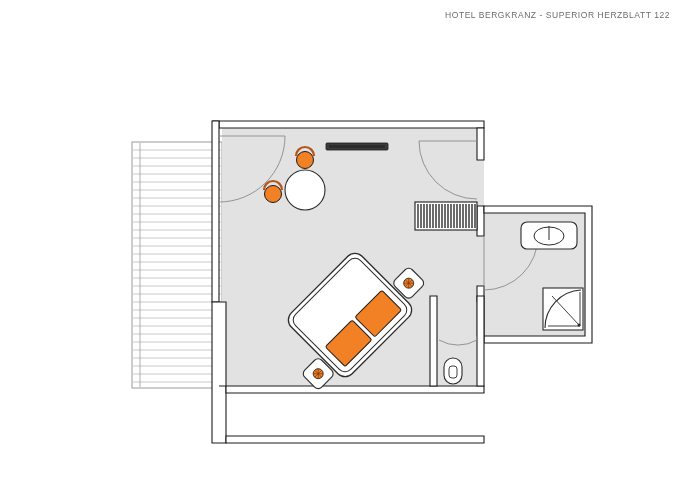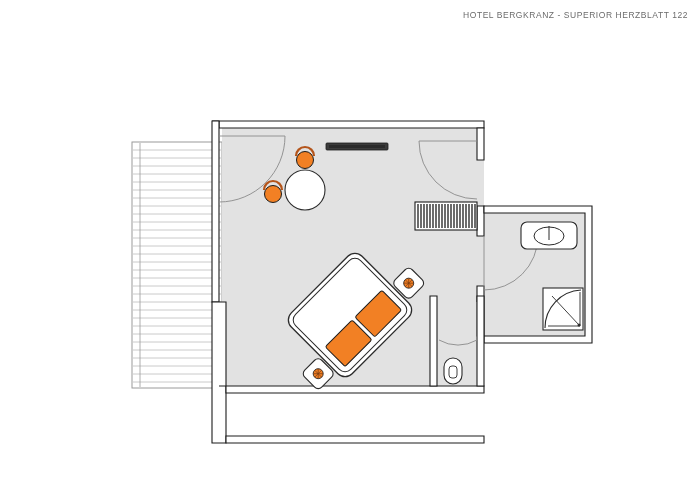--- a/index.html
+++ b/index.html
@@ -15,21 +15,21 @@
   }
   #page {
     position: relative;
     width: 700px;
     height: 500px;
     background: #ffffff;
   }
   #plan-title {
     position: absolute;
     top: 10px;
-    right: 12px;
+    right: 30px;
     font-family: "Liberation Sans", sans-serif;
     font-size: 8.5px;
     letter-spacing: 0.55px;
     color: #6b6b6b;
     white-space: nowrap;
     text-transform: uppercase;
   }
   #floorplan-svg {
     position: absolute;
     left: 0;

